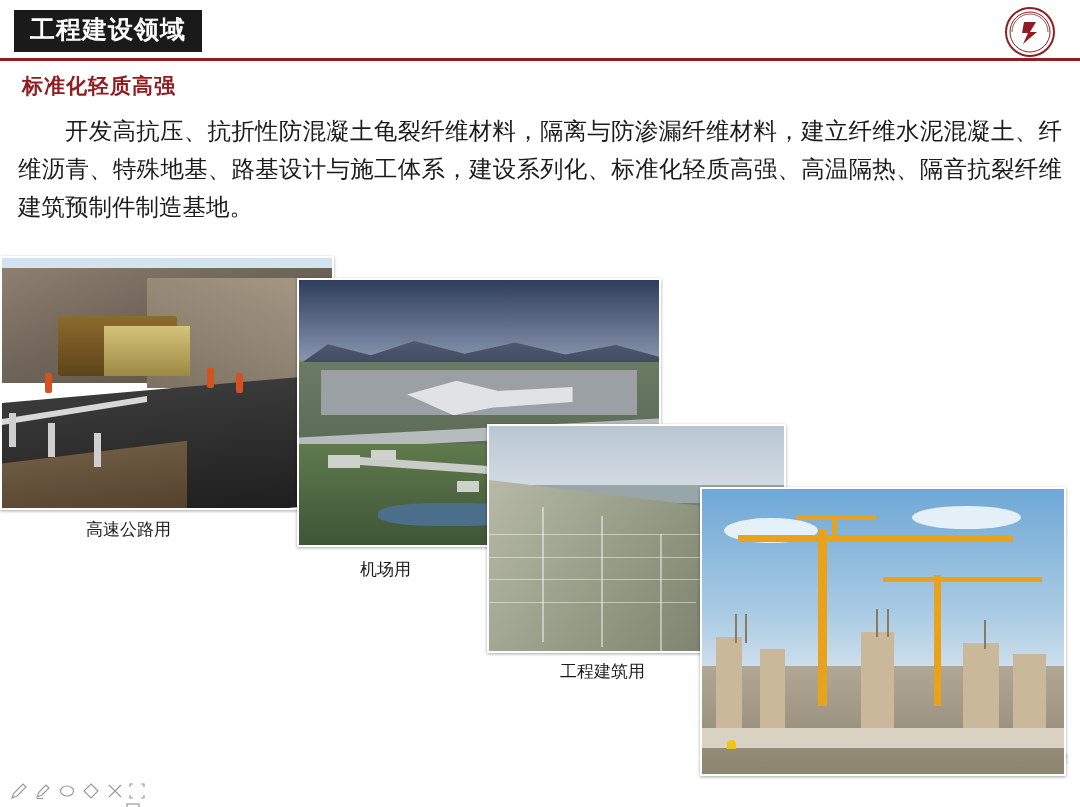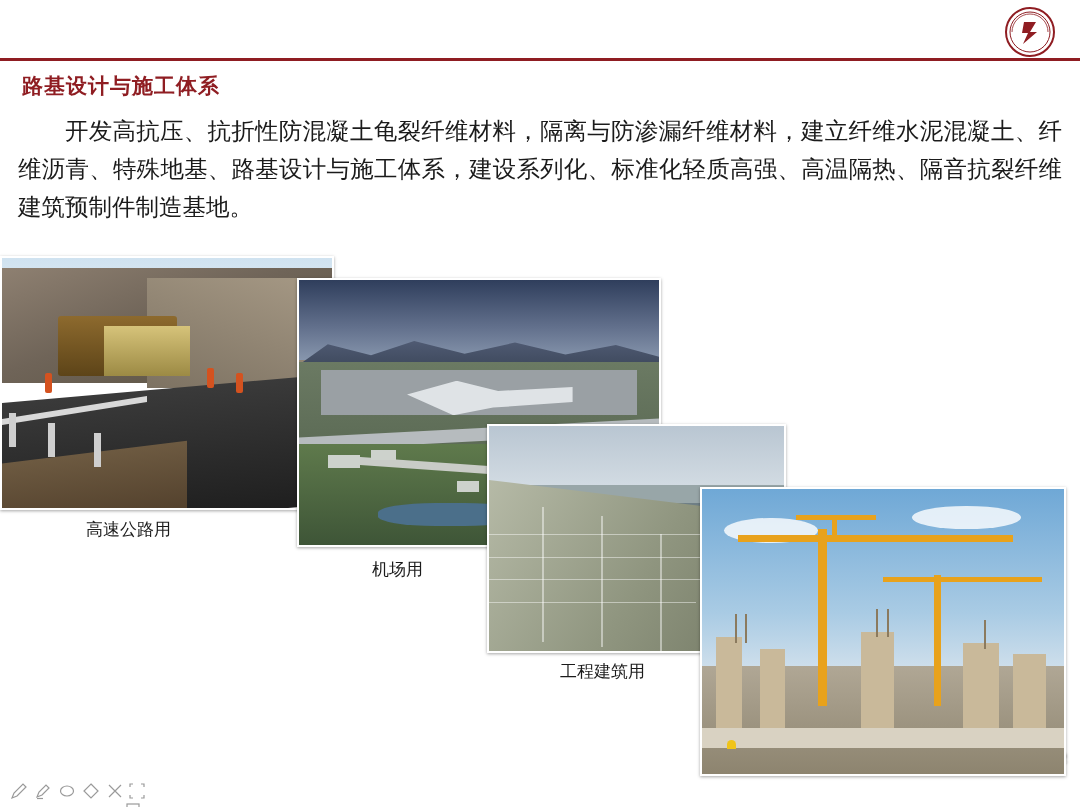--- a/index.html
+++ b/index.html
@@ -86,21 +86,21 @@
     color: #1b1b1b;
     font-family: Liberation Mono, monospace;
     white-space: nowrap;
   }
 
   
   .p1 { left: 0px; top: 256px; width: 330px; height: 250px; z-index: 1; }
   .c1 { left: 86px; top: 518px; }
   
   .p2 { left: 297px; top: 278px; width: 360px; height: 265px; z-index: 2; }
-  .c2 { left: 372px; top: 558px; }
+  .c2 { left: 360px; top: 558px; }
   
   .p3 { left: 487px; top: 424px; width: 295px; height: 225px; z-index: 3; }
   .c3 { left: 560px; top: 660px; }
   
   .p4 { left: 700px; top: 487px; width: 362px; height: 285px; z-index: 4; }
   .c4 { left: 872px; top: 782px; }
 
   
   .sky { position:absolute; left:0; top:0; width:100%; }
 
@@ -198,32 +198,35 @@
     bottom: 7px;
     width: 18px; height: 18px;
     color: #9a9a9a;
   }
   .tool svg { display:block; width:18px; height:18px; }
 </style>
 </head>
 <body>
 
 <div class="header">
+  <div class="header-title-box">
+    <div class="header-title">工程建设领域</div>
+  </div>
   <div class="header-rule"></div>
   <div class="logo">
     <svg viewBox="0 0 52 52" width="52" height="52" aria-hidden="true">
       <circle cx="26" cy="26" r="24" fill="none" stroke="#8f1d22" stroke-width="2"></circle>
       <circle cx="26" cy="26" r="20" fill="none" stroke="#8f1d22" stroke-width="1"></circle>
       <path d="M20 16 L32 16 L26 26 L33 26 L19 38 L24 27 L18 27 Z" fill="#8f1d22"></path>
       <path d="M8 26 a18 18 0 0 1 36 0" fill="none" stroke="#8f1d22" stroke-width="0.8"></path>
     </svg>
   </div>
 </div>
 
-<div class="subtitle">路基设计与施工体系</div>
+<div class="subtitle">标准化轻质高强</div>
 
 <div class="paragraph">开发高抗压、抗折性防混凝土龟裂纤维材料，隔离与防渗漏纤维材料，建立纤维水泥混凝土、纤维沥青、特殊地基、路基设计与施工体系，建设系列化、标准化轻质高强、高温隔热、隔音抗裂纤维建筑预制件制造基地。</div>
 
 <div class="photo p1">
   <div class="sky hw-sky"></div>
   <div class="hw-hill"></div>
   <div class="hw-hill2"></div>
   <div class="hw-road"></div>
   <div class="hw-shoulder"></div>
   <div class="hw-rail"></div>

